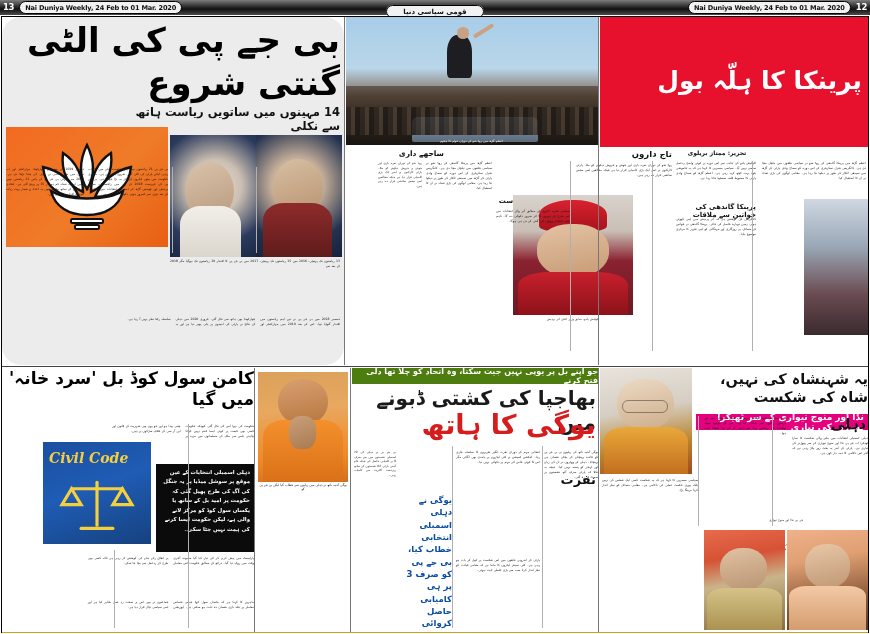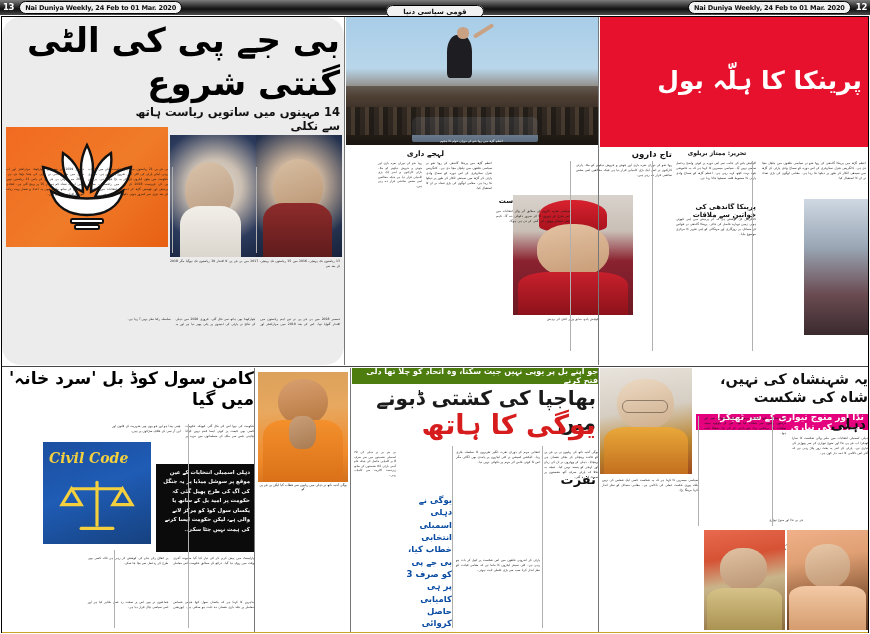--- a/index.html
+++ b/index.html
@@ -274,21 +274,21 @@
     <div class="urdu-head" id="red-line1">پرینکا کا ہلّہ بول</div>
   </div>
 
   <div class="block" id="mid-band">
 
     <div class="byline" style="position:absolute;right:112px;top:2px;width:78px;">تحریر: ممتاز بریلوی</div>
 
     <div class="subhead" style="position:absolute;right:196px;top:2px;width:96px;text-align:right;">تاج داروں</div>
     <div class="subhead" style="position:absolute;right:112px;top:56px;width:86px;font-size:7px;">پرینکا گاندھی کی خواتین سے ملاقات</div>
     <div class="subhead" style="position:absolute;right:300px;top:50px;width:72px;font-size:7px;">جوڑ توڑ اور سیاست</div>
-    <div class="subhead" style="position:absolute;right:424px;top:2px;width:64px;font-size:7.5px;">لہجے داری</div>
+    <div class="subhead" style="position:absolute;right:424px;top:2px;width:64px;font-size:7.5px;">ساجھے داری</div>
 
     <div id="akhilesh-photo">
       <div style="position:absolute;left:22%;top:4%;width:56%;height:26%;
                   background:linear-gradient(180deg,#d8222e,#a8121d);border-radius:48% 48% 18% 18%;"></div>
       <div style="position:absolute;left:20%;top:24%;width:60%;height:44%;border-radius:46%;
                   background:linear-gradient(170deg,#e3c3a4,#c79a74);"></div>
       <div style="position:absolute;left:4%;top:64%;width:92%;height:38%;
                   background:linear-gradient(180deg,#c8202c,#8a1119);border-radius:28% 28% 0 0;"></div>
     </div>
     <div class="body-text" style="position:absolute;left:167px;top:170px;width:120px;font-size:3px;text-align:center;">اکھلیش یادو، سابق وزیر اعلیٰ اتر پردیش</div>

